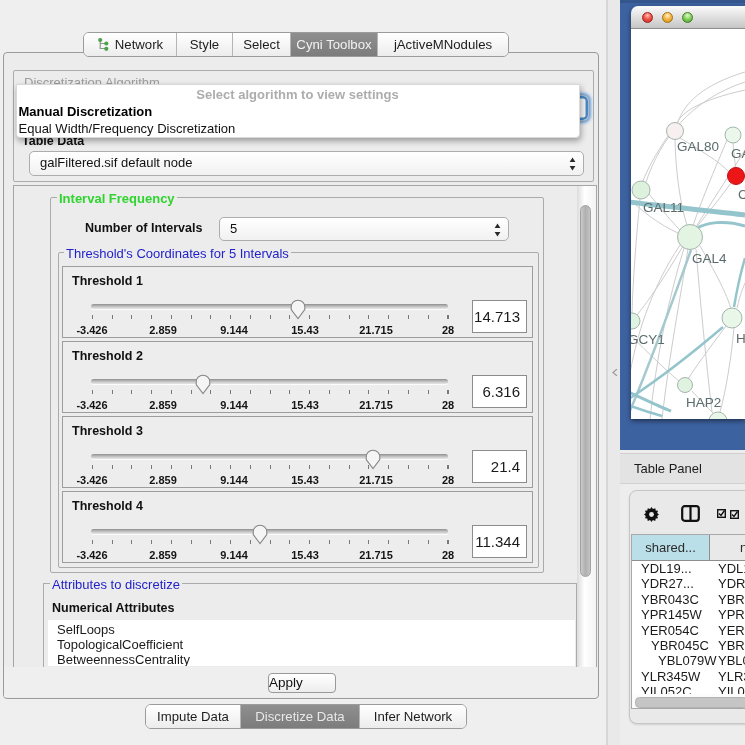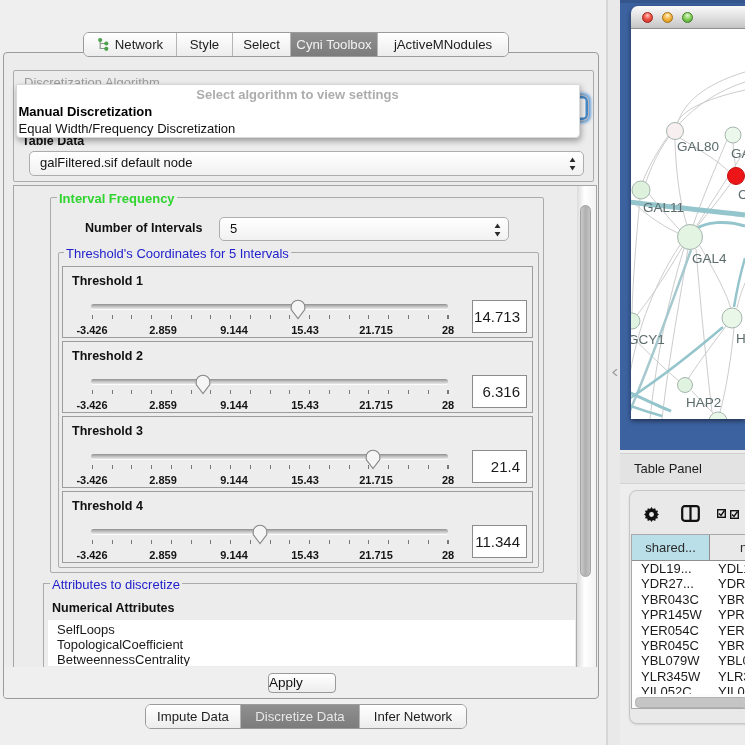--- a/index.html
+++ b/index.html
@@ -274,22 +274,22 @@
     <div class="abs" style="left:0;top:0;width:77px;height:25px;background:#badfe9;border-right:1px solid #8f8f8f;border-bottom:1px solid #8f8f8f;text-align:center;line-height:25px;color:#2b2b2b">shared...</div>
     <div class="abs" style="left:78px;top:0;width:36px;height:25px;background:#e9e9e9;border-bottom:1px solid #8f8f8f;line-height:25px;color:#2b2b2b">
         <span style="position:absolute;left:30px">na</span>
       </div>
     <div class="abs" style="left:0;top:26px;width:114px;color:#1b1b1b;line-height:15.4px">
       <div style="padding-left:9px">YDL19...<span style="position:absolute;left:86px">YDL1</span></div>
       <div style="padding-left:9px">YDR27...<span style="position:absolute;left:86px">YDR2</span></div>
       <div style="padding-left:9px">YBR043C<span style="position:absolute;left:86px">YBR0</span></div>
       <div style="padding-left:9px">YPR145W<span style="position:absolute;left:86px">YPR1</span></div>
       <div style="padding-left:9px">YER054C<span style="position:absolute;left:86px">YER0</span></div>
-      <div style="padding-left:9px">YBR045C<span style="position:absolute;left:86px">YBR0</span></div>
-      <div style="padding-left:9px">YBL079W<span style="position:absolute;left:86px">YBL0</span></div>
+      <div style="padding-left:19px">YBR045C<span style="position:absolute;left:86px">YBR0</span></div>
+      <div style="padding-left:26px">YBL079W<span style="position:absolute;left:86px">YBL0</span></div>
       <div style="padding-left:9px">YLR345W<span style="position:absolute;left:86px">YLR3</span></div>
       <div style="padding-left:9px">YIL052C<span style="position:absolute;left:86px">YIL0</span></div>
     </div>
     <div class="abs" style="left:0;top:159px;width:114px;height:14px;background:#fcfcfc"></div>
     <div class="abs" style="left:3px;top:162px;width:111px;height:9px;border-radius:4.5px;background:#c5c5c5;border:1px solid #b2b2b2"></div>
   </div>
 </div>
 
 <svg class="abs" style="left:612px;top:369px" width="6" height="7" viewBox="0 0 6 7">
     <path d="M5 0 L1 3.5 L5 7" fill="none" stroke="#9a9a9a" stroke-width="1.2"></path>

